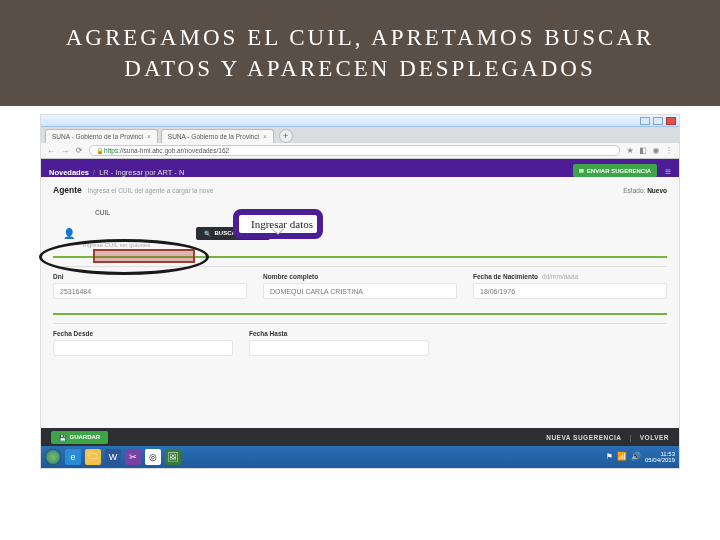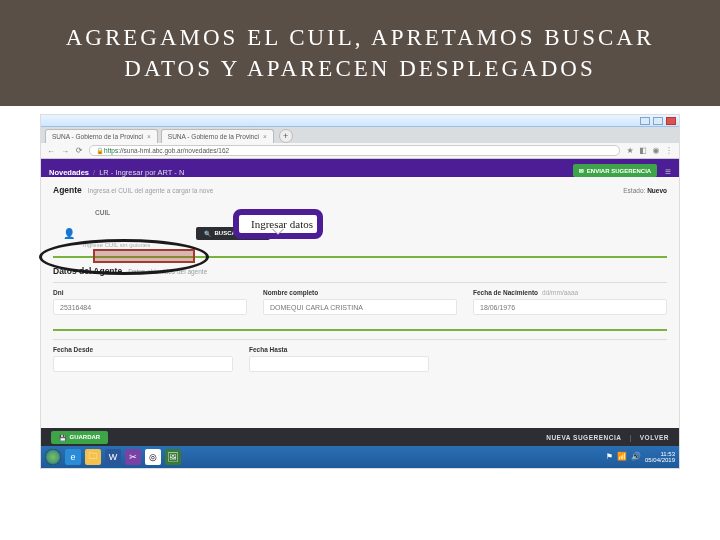--- a/index.html
+++ b/index.html
@@ -167,24 +167,20 @@
         <div class="buscar">
           <span>🔍</span>
           <span>BUSCAR DATOS</span>
         </div>
       </div>
       <div class="cuil-hint">Ingrese CUIL sin guiones</div>
     </div>
 
     <div class="hr-green"></div>
 
-    <div class="sect-row">
-      <span class="sect-title">Datos del Agente</span>
-      <span class="sect-sub">Datos obtenidos del agente</span>
-    </div>
     <div class="hr-thin"></div>
 
     <div class="triple">
       <div class="fld">
         <label>Dni</label>
         <div class="val">25316484</div>
       </div>
       <div class="fld">
         <label>Nombre completo</label>
         <div class="val">DOMEQUI CARLA CRISTINA</div>

